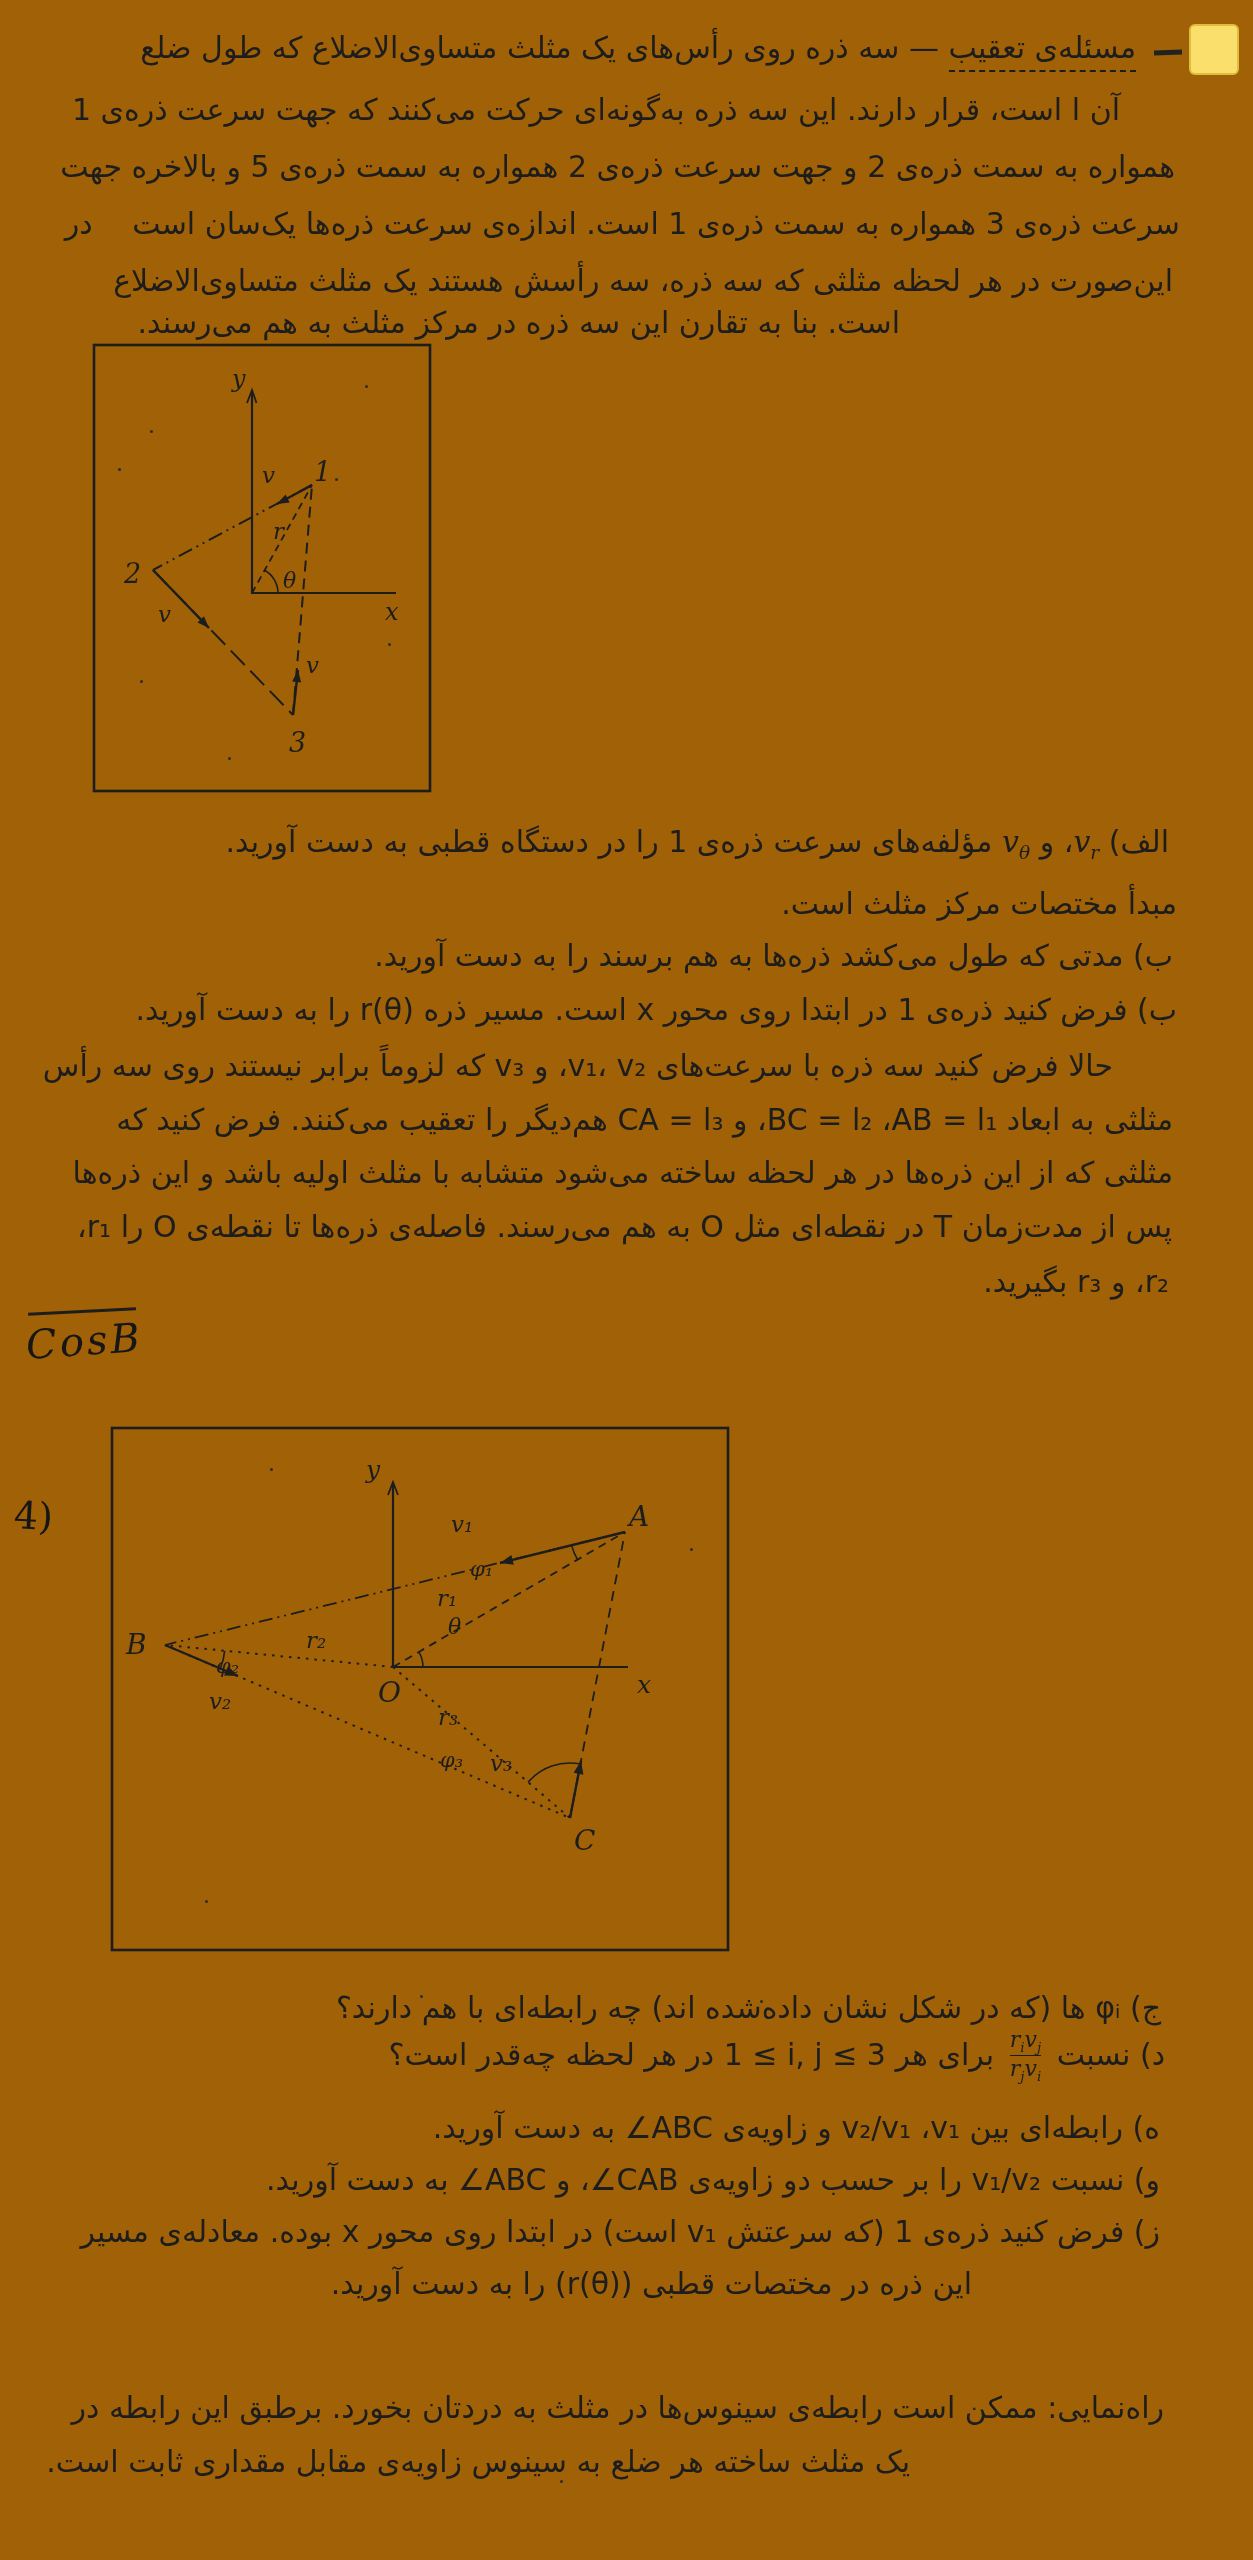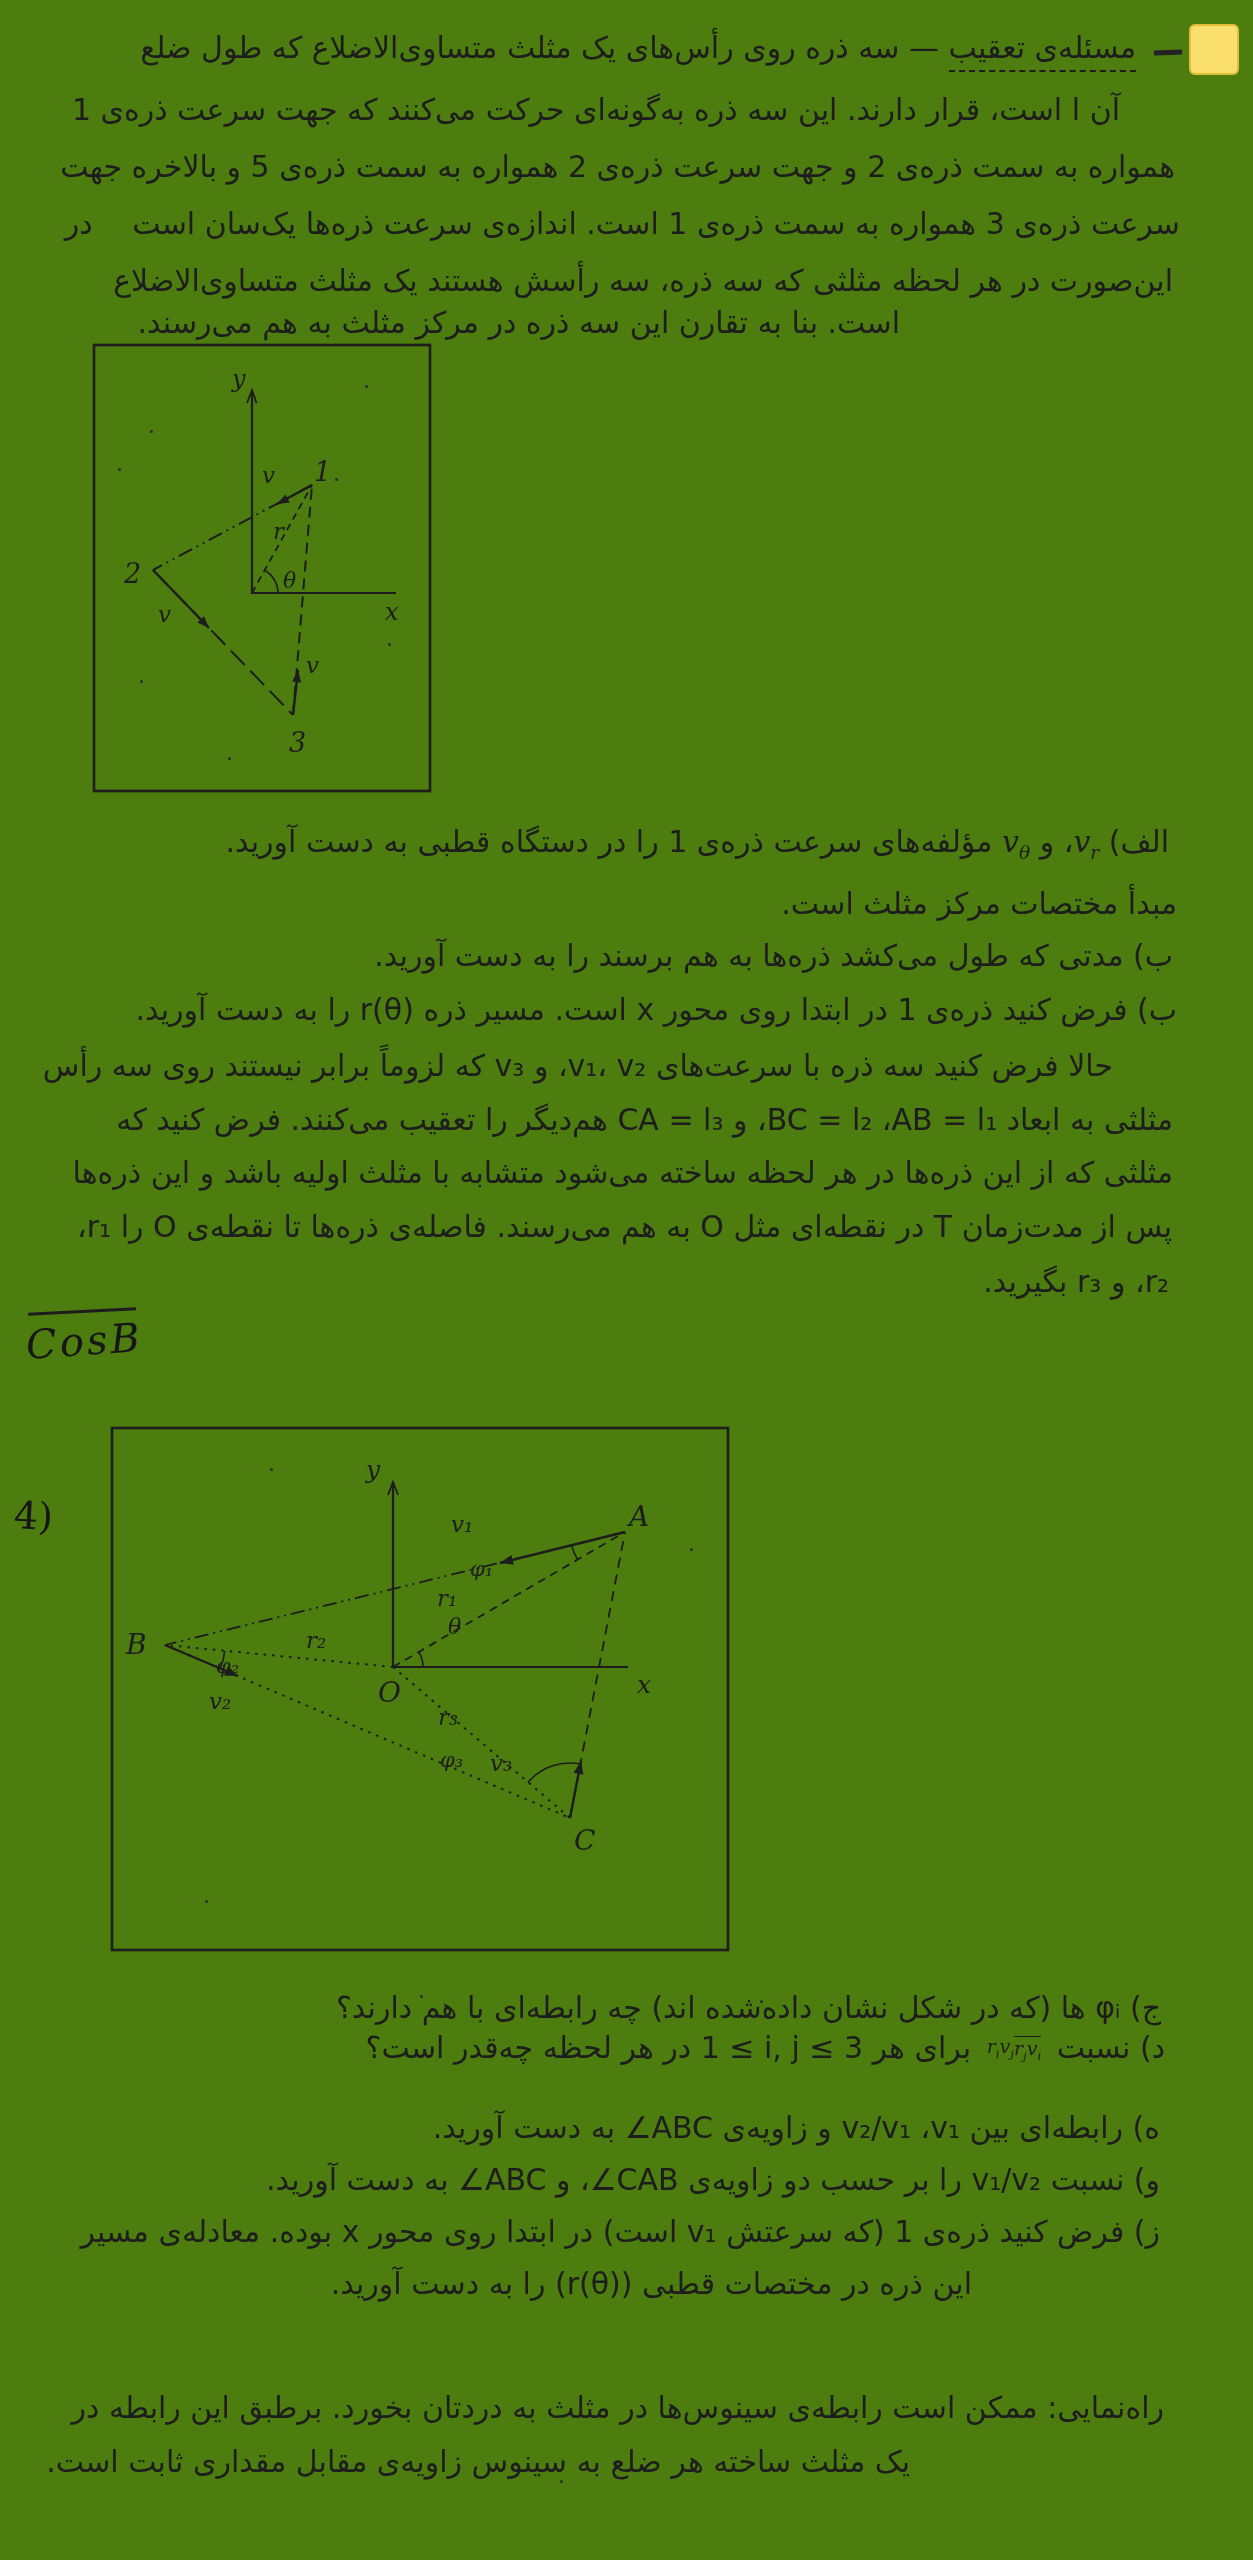--- a/index.html
+++ b/index.html
@@ -1,36 +1,36 @@
 <!DOCTYPE html>
 <html lang="fa"><head>
 <meta charset="utf-8">
 <style>
   html,body{margin:0;padding:0;}
   body{background:#e9e9e9;}
   .page{
     position:relative; width:1253px; height:2560px; margin:0 auto;
-    background:#4d7c0f; overflow:hidden;
+    background:#a16207; overflow:hidden;
     font-family:"DejaVu Sans", sans-serif; color:#1d1d1d;
   }
   .line{
     position:absolute; direction:rtl; white-space:nowrap;
     font-size:30px; line-height:1.35; color:#1d1d1d;
   }
   .title-u{ padding-bottom:5px; border-bottom:2.4px dashed #1d1d1d; }
   .math{
     direction:ltr; unicode-bidi:isolate;
     font-family:"DejaVu Serif", serif; font-style:italic;
   }
   .math sub, .frac sub{ font-size:0.62em; font-style:italic; }
   .frac{
-    display:inline-flex; flex-direction:row; align-items:flex-start;
+    display:inline-flex; flex-direction:column; align-items:flex-start;
     direction:ltr; unicode-bidi:isolate; vertical-align:middle;
     font-family:"DejaVu Serif", serif; font-style:italic;
-    font-size:19px; line-height:1.08; margin:0 6px;
+    font-size:22px; line-height:1.08; margin:0 6px;
   }
   .frac .den{ border-top:1.8px solid #1d1d1d; padding-top:1px; }
   .marker{
     position:absolute; left:1189px; top:24px; width:50px; height:51px;
     background:#fbdf6d; border:2px solid #e0be3a; border-radius:6px;
     box-sizing:border-box;
   }
   .bullet{
     position:absolute; left:1154px; top:50px; width:28px; height:5px;
     background:#222; transform:rotate(-2deg);

